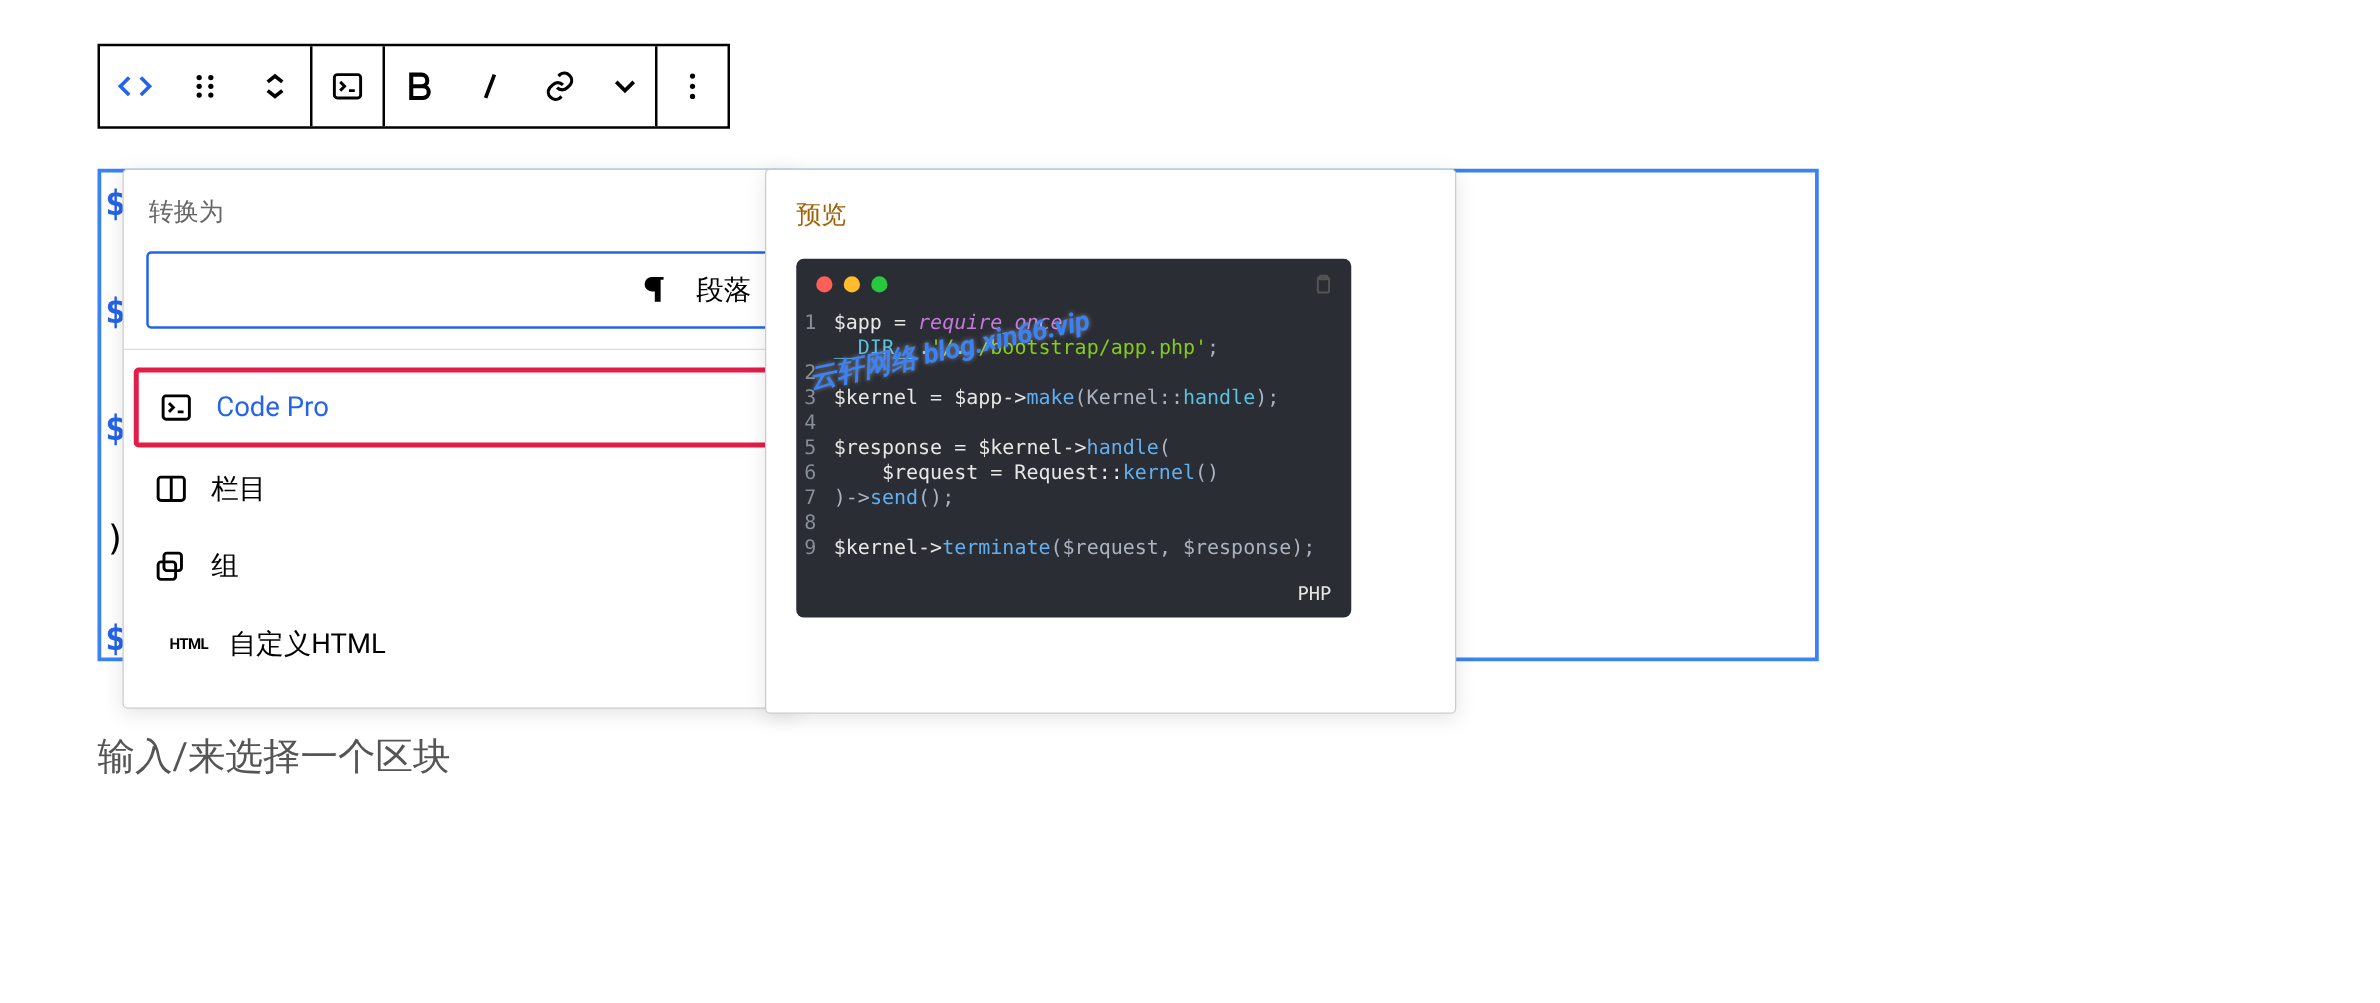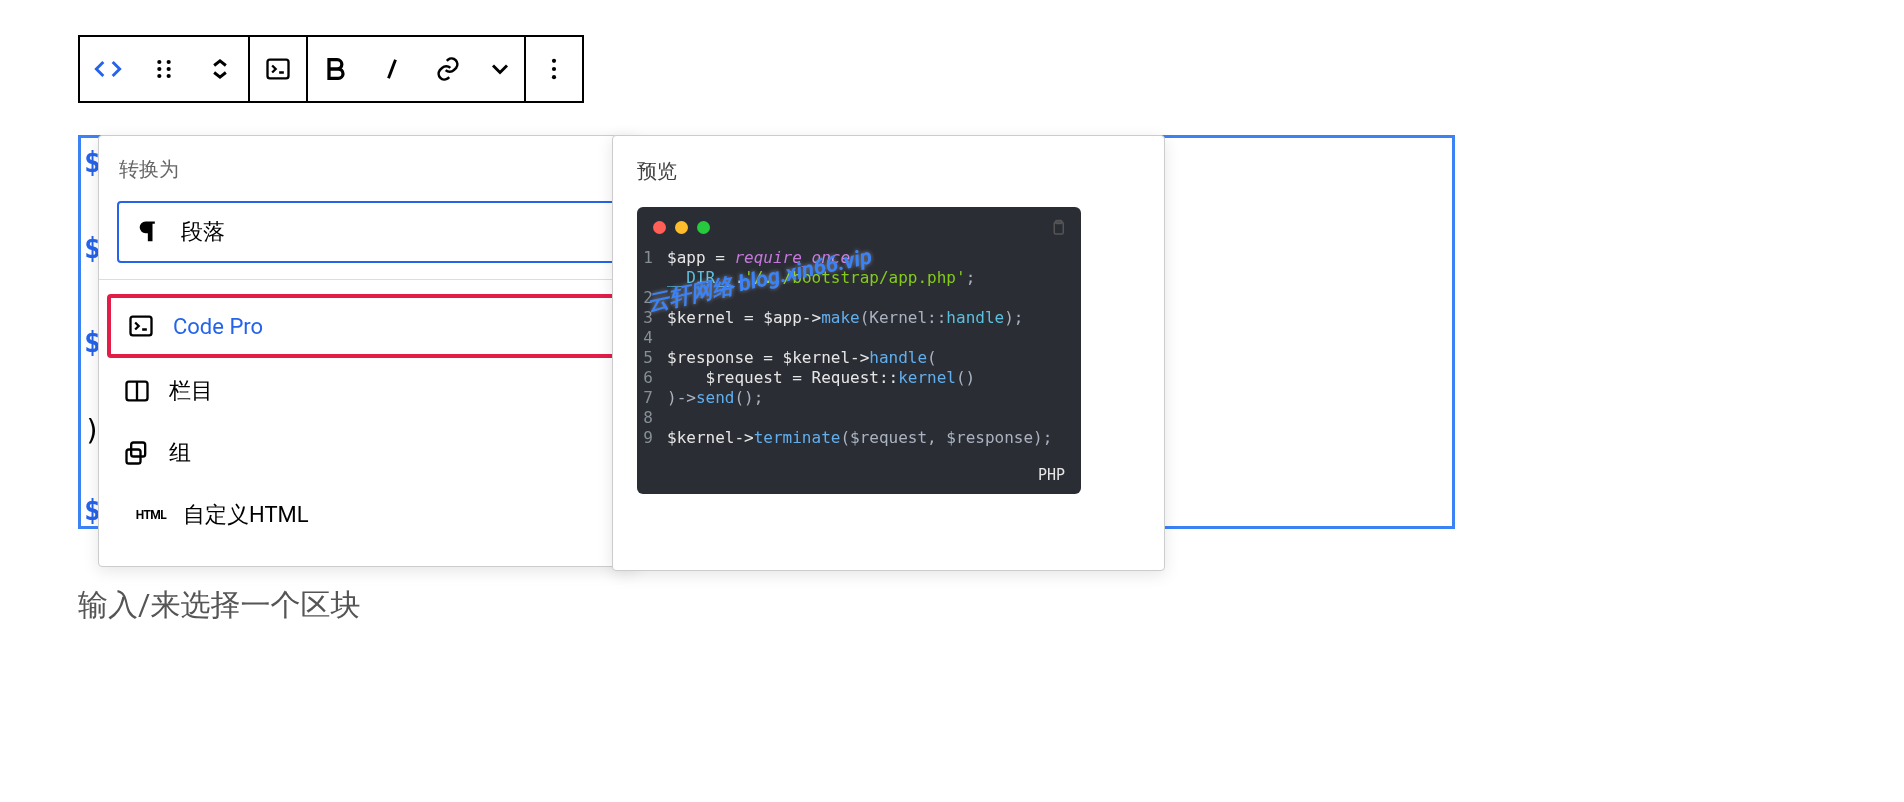--- a/index.html
+++ b/index.html
@@ -13,28 +13,28 @@
 .toolbar-btn.wide { width: 48px; }
 
 .block-area { position: absolute; top: 135px; left: 78px; width: 1377px; height: 394px; border: 3px solid #3b82f6; background: #fff; }
 
 .bg-code { position: absolute; left: 84px; font-family: monospace; color: #2563eb; font-size: 28px; font-weight: 600; pointer-events: none; }
 
 .popup { position: absolute; top: 135px; left: 98px; width: 540px; background: #fff; border: 1px solid #ccc; border-radius: 4px; box-shadow: 0 4px 16px rgba(0,0,0,0.1); z-index: 10; }
 .popup-title { padding: 20px 20px 14px 20px; font-size: 20px; color: #666; }
 .popup-top { padding: 0 10px 12px 10px; border-bottom: 1px solid #ddd; }
 .popup-item { display: flex; align-items: center; gap: 18px; padding: 14px 16px; font-size: 22px; cursor: pointer; border-radius: 4px; margin: 4px 8px; }
-.popup-item.selected-blue { border: 2px solid #2563eb; }
+.popup-item.selected-blue { border: 2px solid #2563eb; justify-content: flex-end; }
 .popup-item.selected-red { border: 4px solid #e11d48; color: #2563eb; }
 .popup-item .ico { width: 28px; height: 28px; display: flex; align-items: center; justify-content: center; }
 .popup-item .ico.html-txt { font-size: 12px; font-weight: 700; letter-spacing: -0.5px; margin-left: 14px; }
 .popup-list { padding: 10px 0 18px 0; }
 
 .preview { position: absolute; top: 135px; left: 612px; width: 553px; height: 436px; background: #fff; border: 1px solid #ccc; border-radius: 4px; box-shadow: 0 4px 16px rgba(0,0,0,0.1); z-index: 10; padding: 22px 24px; }
-.preview-title { font-size: 20px; color: #404040; margin-bottom: 22px; }
+.preview-title { font-size: 20px; color: #a16207; margin-bottom: 22px; }
 .code-window { width: 444px; background: #2a2d34; border-radius: 6px; position: relative; }
 .win-bar { display: flex; gap: 9px; padding: 14px 16px; align-items: center; }
 .dot { width: 13px; height: 13px; border-radius: 50%; }
 .dot.r { background: #ff5f56; }
 .dot.y { background: #ffbd2e; }
 .dot.g { background: #27c93f; }
 .clip-icon { position: absolute; top: 12px; right: 14px; color: #555; }
 .code-body { padding: 0 0 10px 0; }
 .code-line { display: flex; font-family: Menlo, Consolas, monospace; font-size: 16px; line-height: 20px; }
 .ln { width: 30px; text-align: right; color: #868e96; padding-right: 14px; }

